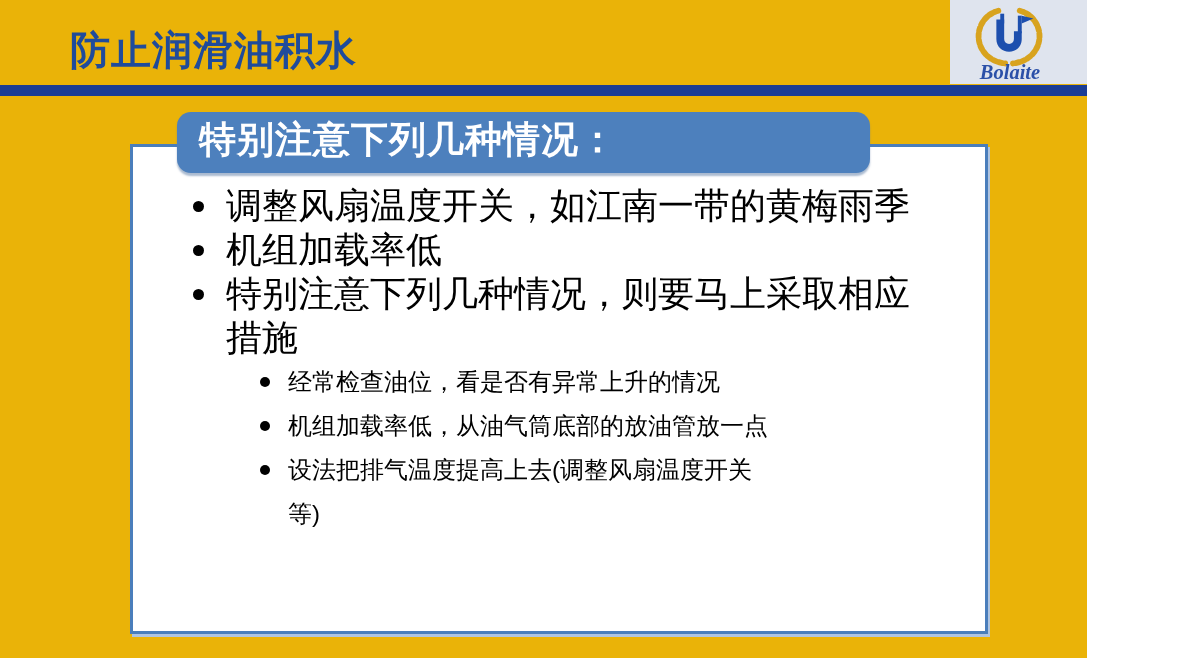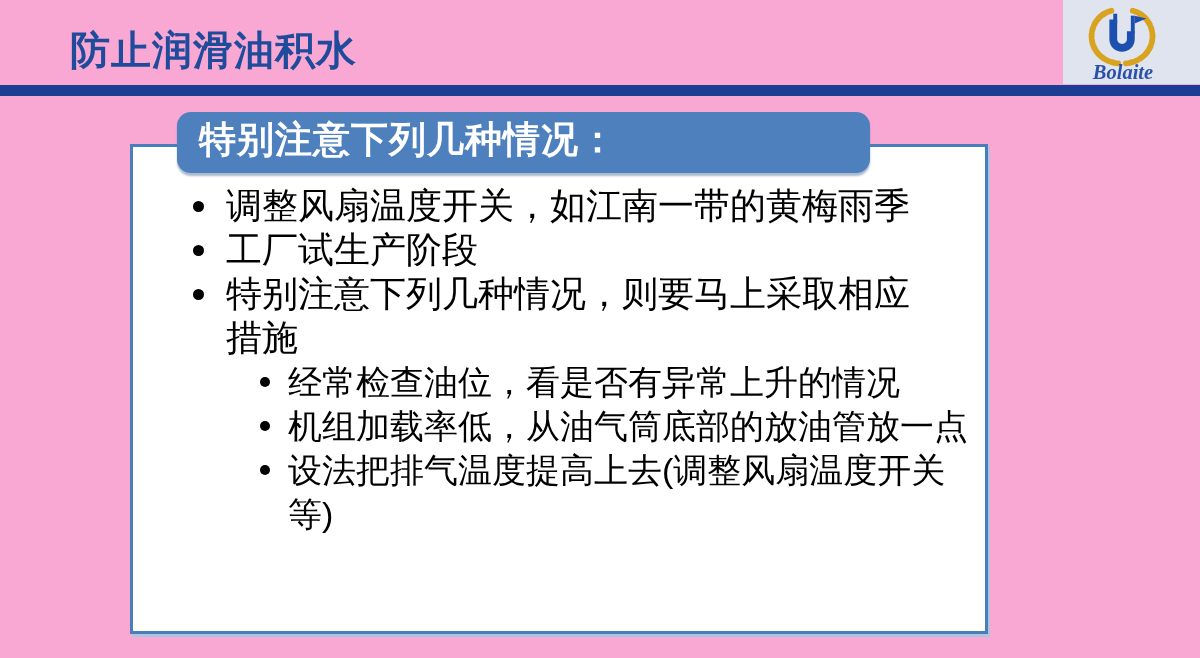--- a/index.html
+++ b/index.html
@@ -1,17 +1,17 @@
 <!DOCTYPE html>
 <html><head>
 <meta charset="utf-8">
 <style>
   html,body{margin:0;padding:0;background:#fff;}
   .slide{
-    position:relative;width:1200px;height:658px;background:#f9a8d4;
+    position:relative;width:1087px;height:658px;background:#eab308;
     overflow:hidden;font-family:"Liberation Sans","DejaVu Sans",sans-serif;
   }
   
   .page-title{
     position:absolute;left:70px;top:26px;
     font-size:40px;line-height:48px;font-weight:bold;color:#1F4B9B;
     letter-spacing:1px;white-space:nowrap;
   }
   .title-band{
     position:absolute;left:0;top:85px;width:1200px;height:11px;background:#1B3D94;
@@ -47,21 +47,21 @@
   .bullet-list{
     position:absolute;left:133px;top:184px;width:840px;z-index:1;
     list-style:none;margin:0;padding:0;color:#000;
   }
   .bullet-list li{position:relative;margin:0;padding:0;}
   li.lvl1{font-size:36px;line-height:44px;padding-left:93px;}
   li.lvl1::before{
     content:"";position:absolute;left:60px;top:17px;width:11px;height:11px;
     border-radius:50%;background:#000;
   }
-  li.lvl2{font-size:34px;line-height:44px;padding-left:155px;}
+  li.lvl2{font-size:24px;line-height:44px;padding-left:155px;}
   li.lvl2::before{
     content:"";position:absolute;left:127px;top:17px;width:10px;height:10px;
     border-radius:50%;background:#000;
   }
   .line{display:block;white-space:nowrap;}
 </style>
 </head>
 <body>
 
 <div class="slide">
@@ -93,21 +93,21 @@
 
   <div class="callout-bar">
     <span class="bar-label">特别注意下列几种情况：</span>
   </div>
 
   <ul class="bullet-list">
     <li class="lvl1">
       <span class="line">调整风扇温度开关，如江南一带的黄梅雨季</span>
     </li>
     <li class="lvl1">
-      <span class="line">工厂试生产阶段</span>
+      <span class="line">机组加载率低</span>
     </li>
     <li class="lvl1">
       <span class="line">特别注意下列几种情况，则要马上采取相应</span>
       <span class="line">措施</span>
     </li>
     <li class="lvl2">
       <span class="line">经常检查油位，看是否有异常上升的情况</span>
     </li>
     <li class="lvl2">
       <span class="line">机组加载率低，从油气筒底部的放油管放一点</span>

